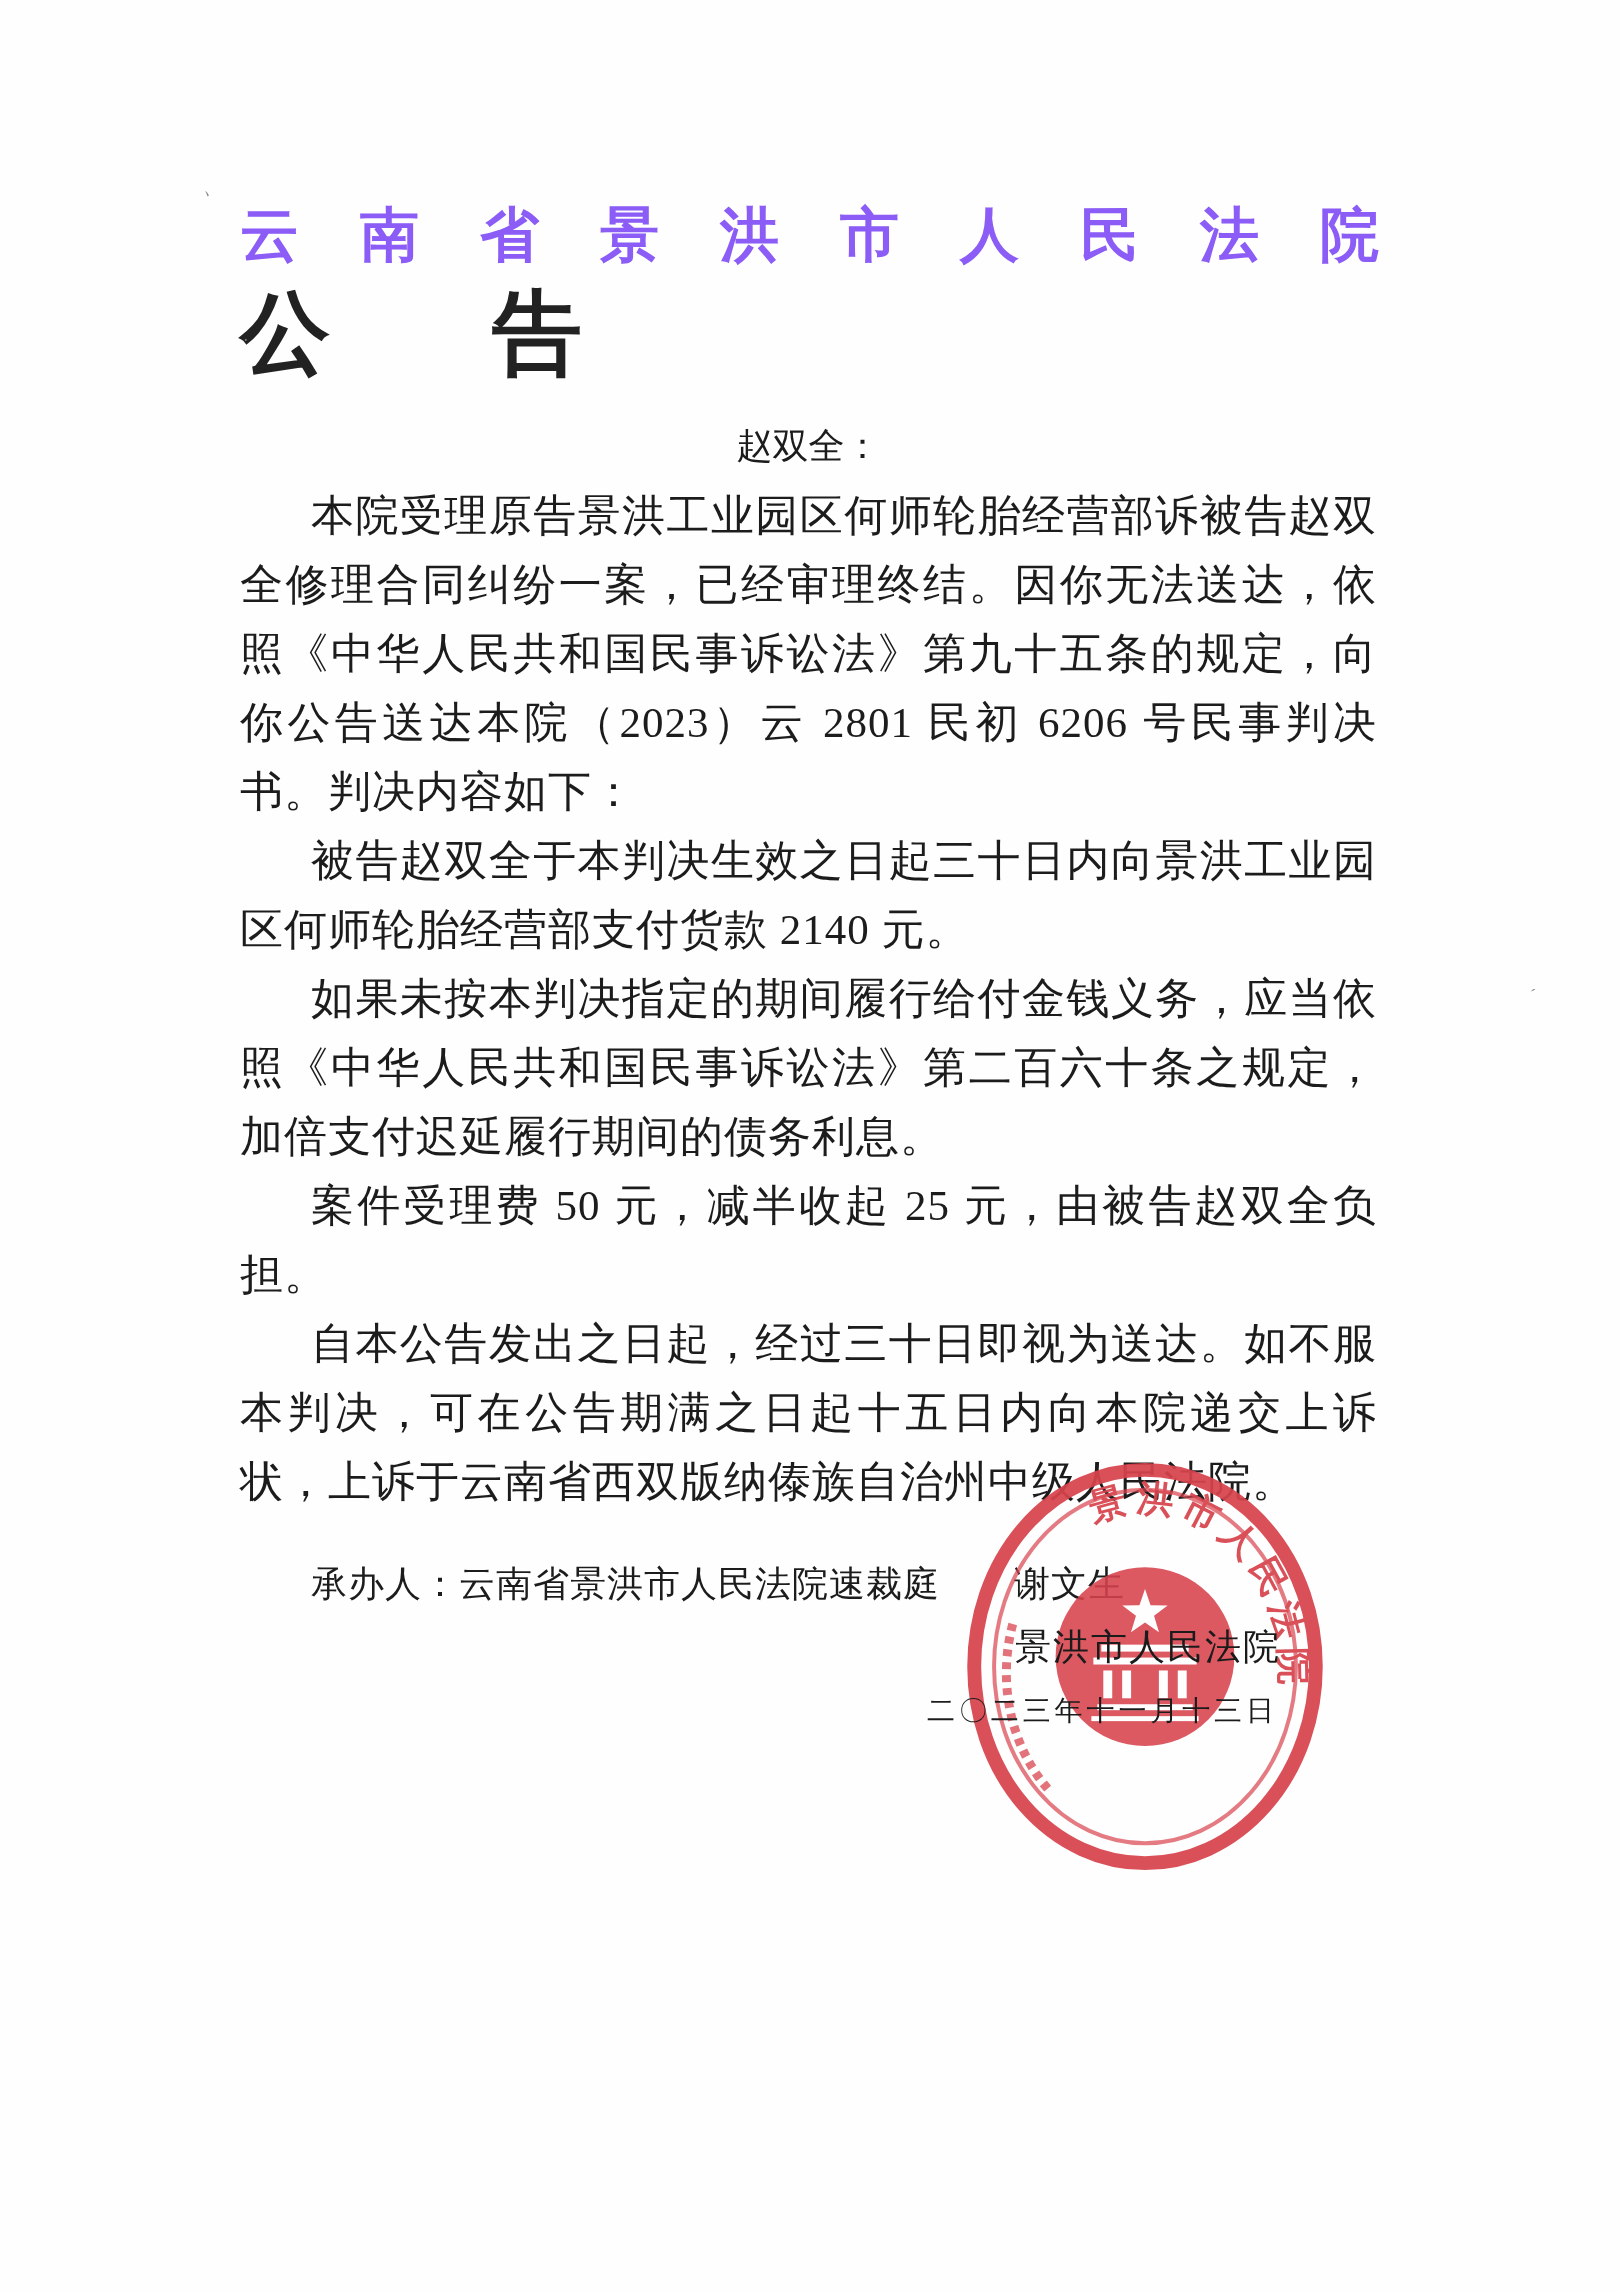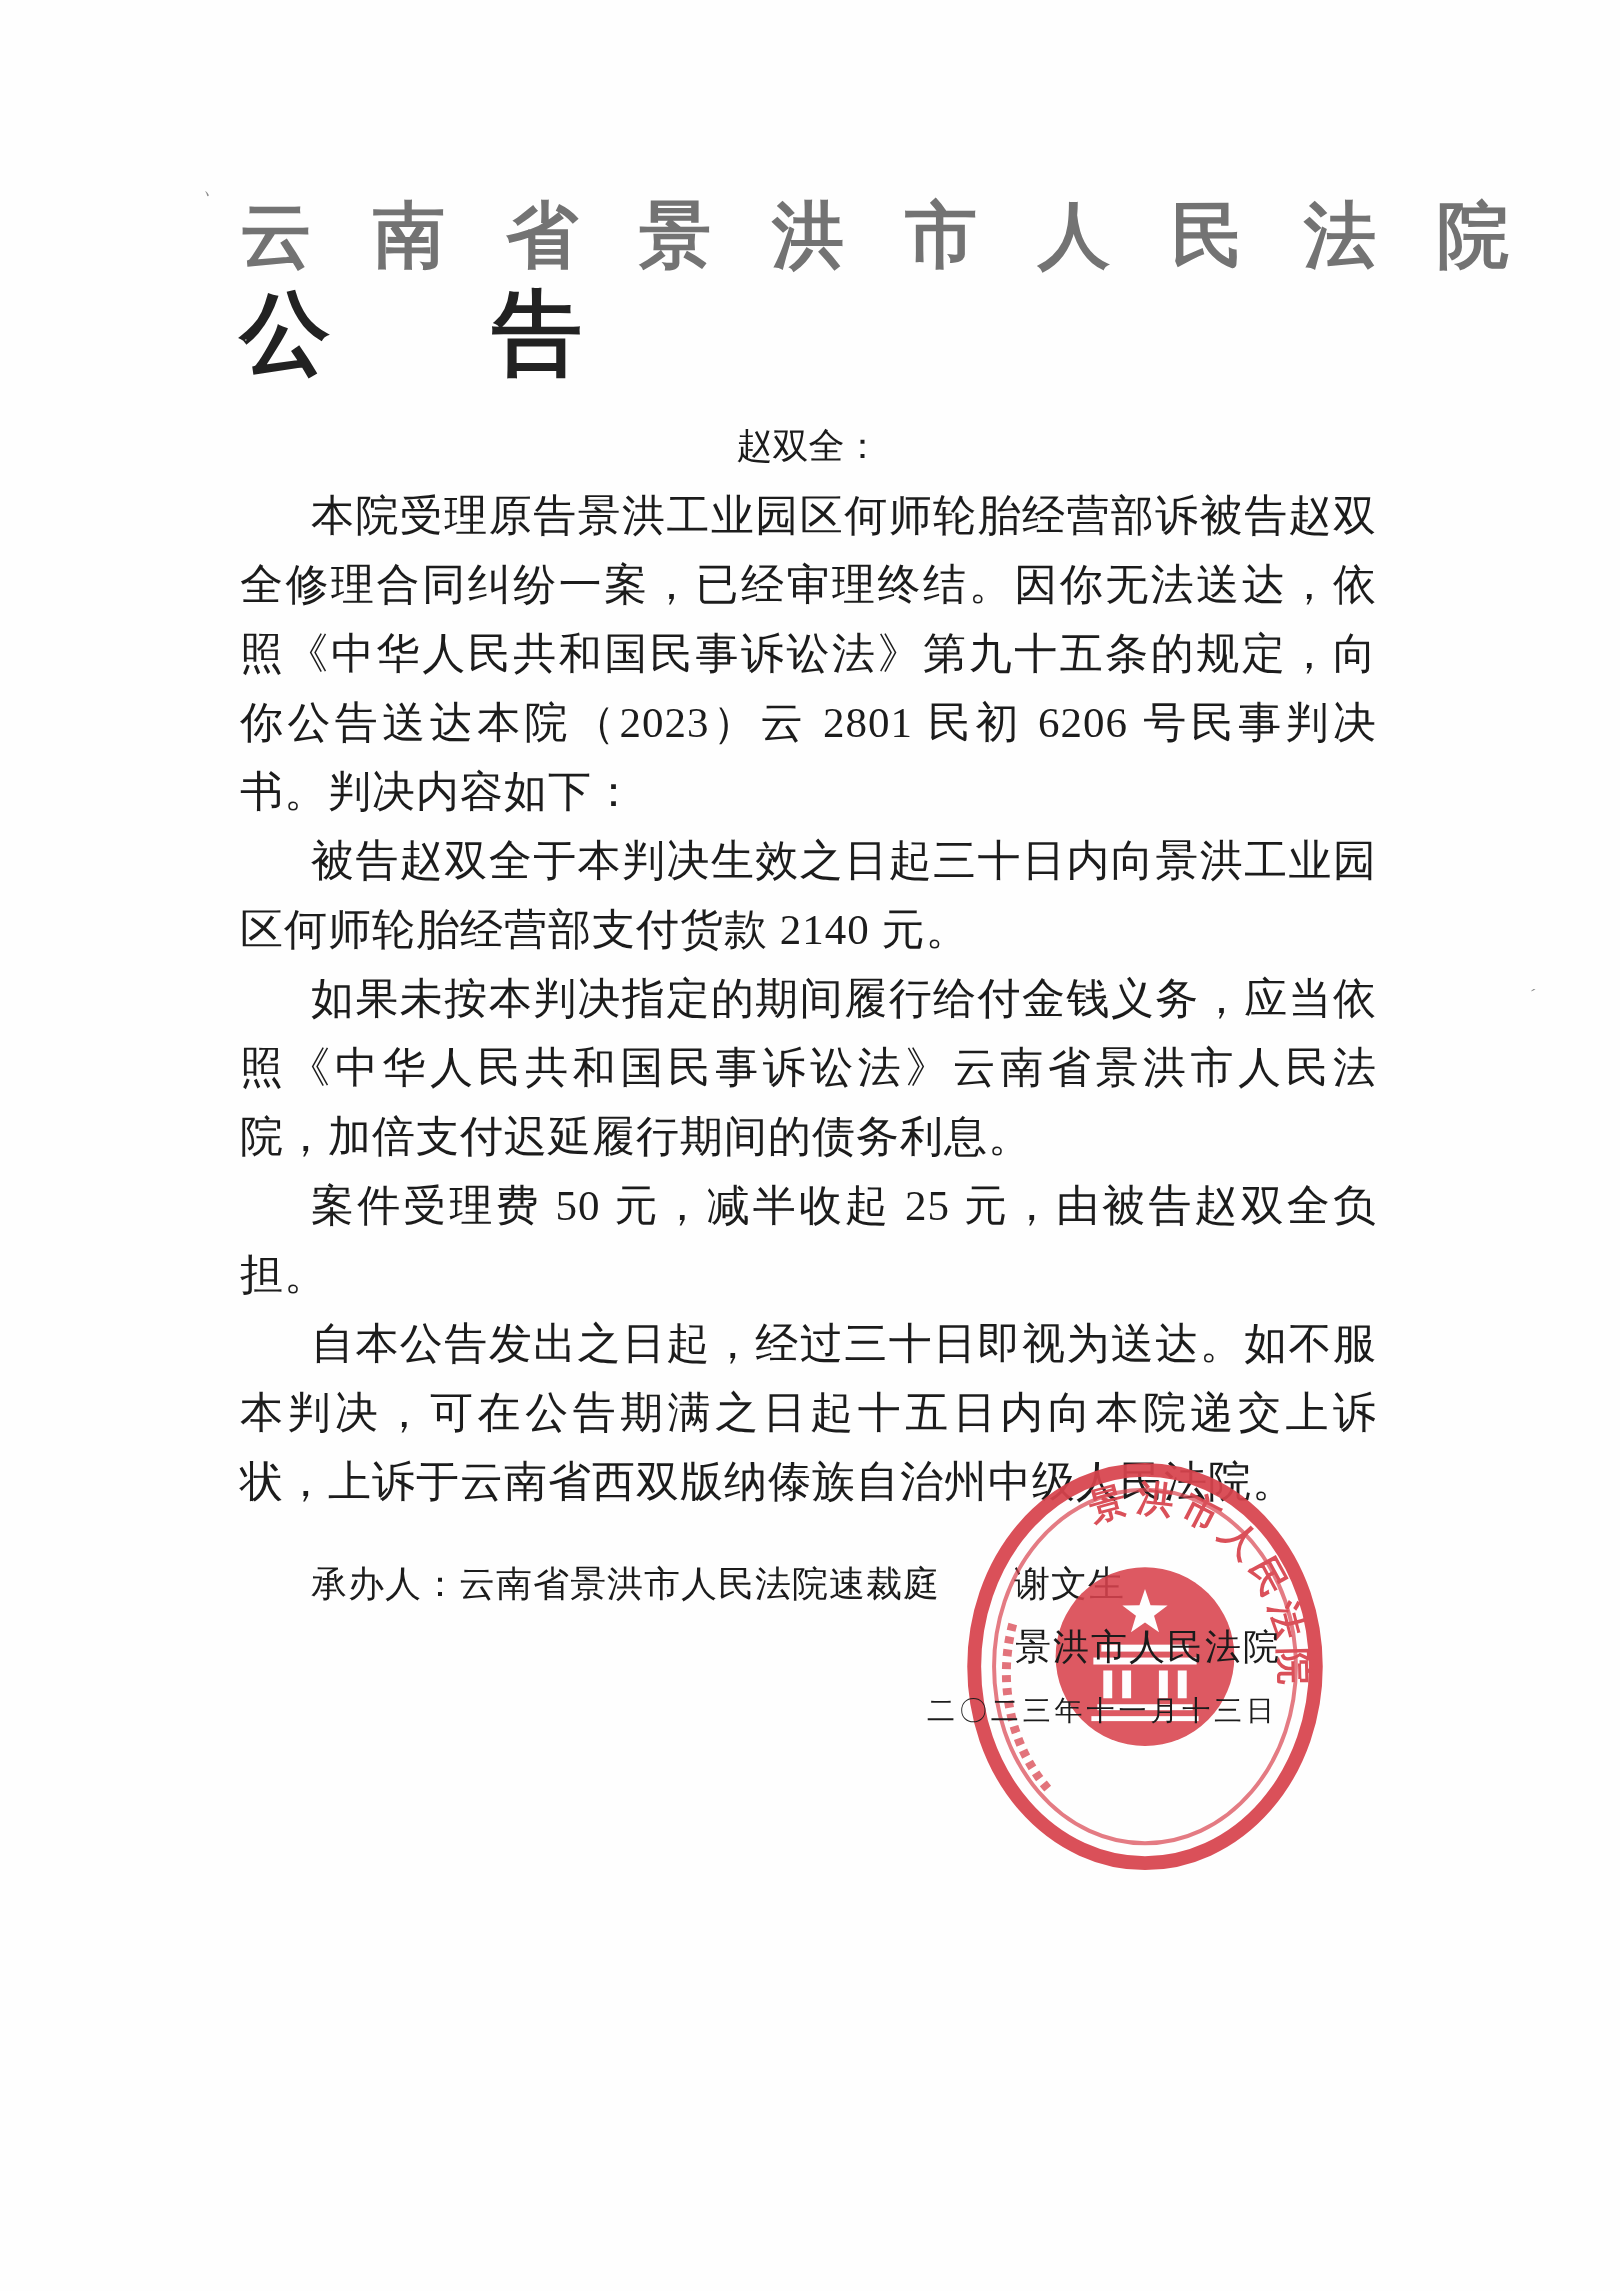--- a/index.html
+++ b/index.html
@@ -16,27 +16,27 @@
   .content {
     position: absolute;
     left: 240px;
     top: 191px;
     width: 1137px;
   }
   .court-title {
     margin: 0;
     font-family: "Liberation Sans", "DejaVu Sans", sans-serif;
     font-weight: 900;
-    font-size: 72px;
+    font-size: 59px;
     line-height: 88px;
     letter-spacing: 61px;
     margin-right: -61px;
     text-align: center;
     white-space: nowrap;
-    color: #737373;
+    color: #8b5cf6;
   }
   .notice-title {
     margin: 0;
     font-family: "Liberation Sans", "DejaVu Sans", sans-serif;
     font-weight: 700;
     font-size: 90px;
     line-height: 108px;
     letter-spacing: 162px;
     margin-right: -162px;
     text-align: left;
@@ -109,21 +109,21 @@
 <body>
 
 <div class="page">
 
   <div class="content">
     <h1 class="court-title">云南省景洪市人民法院</h1>
     <h2 class="notice-title">公告</h2>
     <p class="salutation">赵双全：</p>
     <p class="body-para">本院受理原告景洪工业园区何师轮胎经营部诉被告赵双全修理合同纠纷一案，已经审理终结。因你无法送达，依照《中华人民共和国民事诉讼法》第九十五条的规定，向你公告送达本院（2023）云 2801 民初 6206 号民事判决书。判决内容如下：</p>
     <p class="body-para">被告赵双全于本判决生效之日起三十日内向景洪工业园区何师轮胎经营部支付货款 2140 元。</p>
-    <p class="body-para">如果未按本判决指定的期间履行给付金钱义务，应当依照《中华人民共和国民事诉讼法》云南省景洪市人民法院，加倍支付迟延履行期间的债务利息。</p>
+    <p class="body-para">如果未按本判决指定的期间履行给付金钱义务，应当依照《中华人民共和国民事诉讼法》第二百六十条之规定，加倍支付迟延履行期间的债务利息。</p>
     <p class="body-para">案件受理费 50 元，减半收起 25 元，由被告赵双全负担。</p>
     <p class="body-para">自本公告发出之日起，经过三十日即视为送达。如不服本判决，可在公告期满之日起十五日内向本院递交上诉状，上诉于云南省西双版纳傣族自治州中级人民法院。</p>
     <div class="contact-block">
       <p class="contact-line">承办人：云南省景洪市人民法院速裁庭　　谢文生</p>
     </div>
   </div>
 
   <svg class="seal" viewBox="0 0 380 430" xmlns="http://www.w3.org/2000/svg">
     <defs>
       <path id="sealArc" d="M 56 180 A 138 164 0 1 1 262 362" fill="none"></path>

